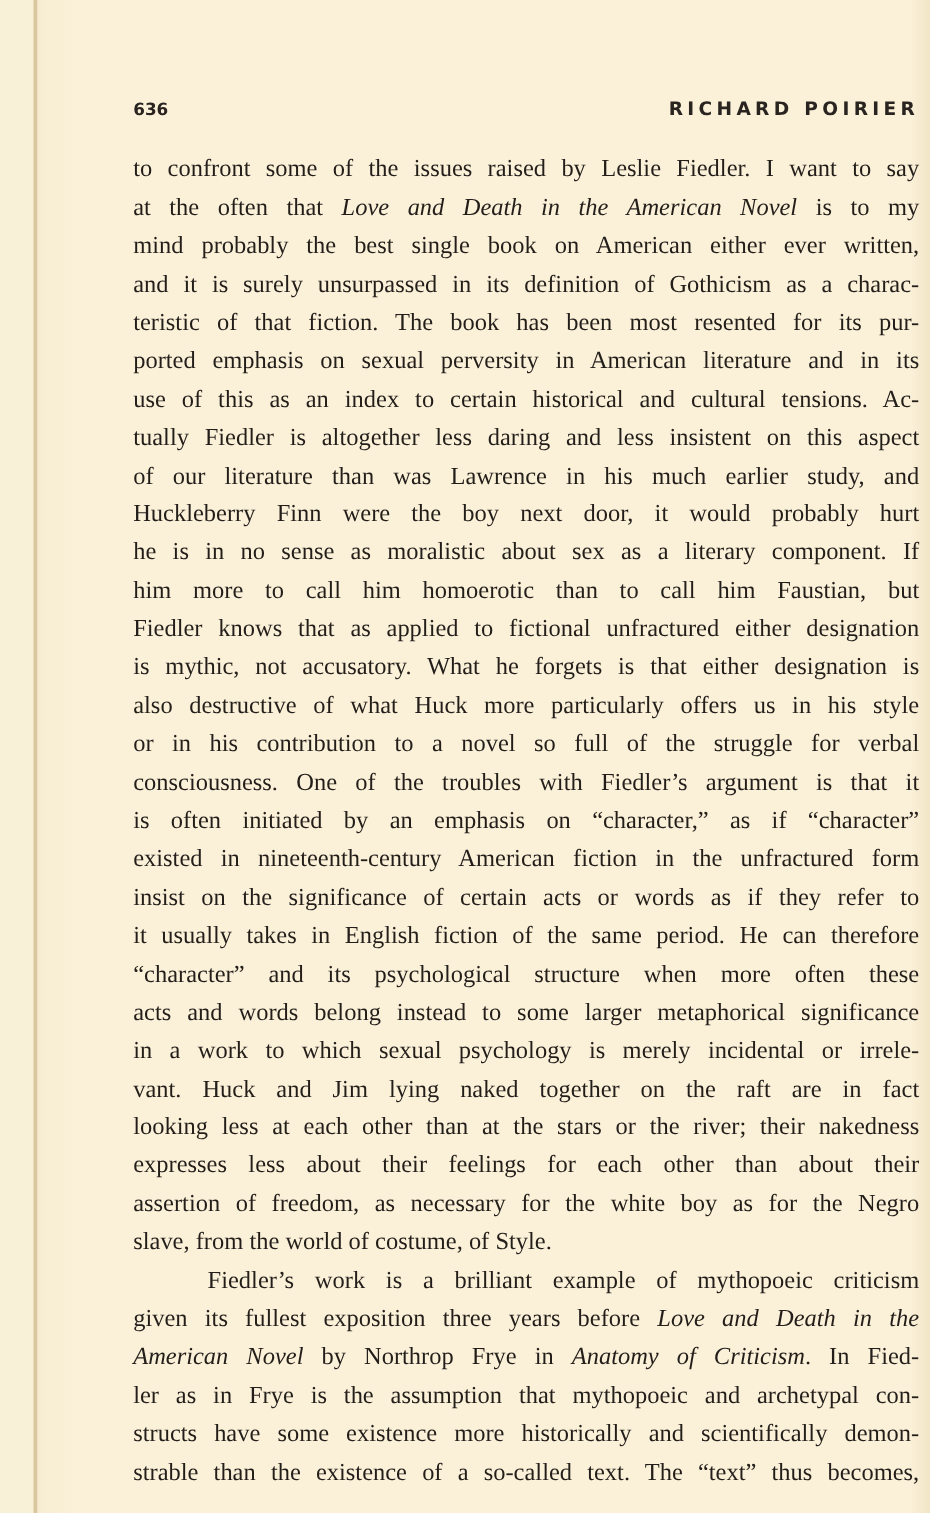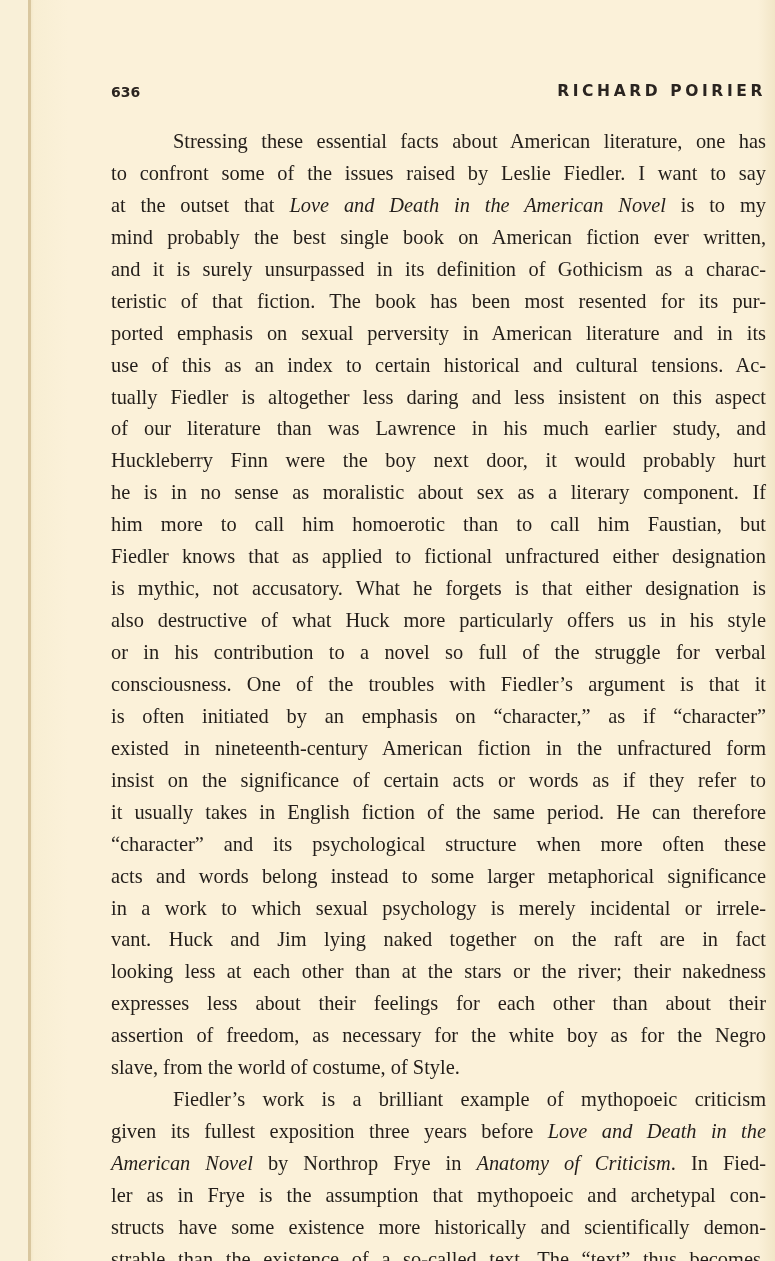--- a/index.html
+++ b/index.html
@@ -51,24 +51,23 @@
 <div class="page">
   <div class="left-edge"></div>
 
   <div class="header">
     <span class="page-number">636</span>
     <span class="running-head">RICHARD POIRIER</span>
   </div>
 
   <div class="body-text" style="left: 83px; width: 655px;">
     <div class="para">
-        <span class="line indent" style="padding-left: 62px;"><span>Stressing these essential facts about American literature, one has</span></span>
         <span class="line"><span>to confront some of the issues raised by Leslie Fiedler. I want to say</span></span>
-        <span class="line"><span>at the outset that </span><i>Love and Death in the American Novel</i><span> is to my</span></span>
-        <span class="line"><span>mind probably the best single book on American fiction ever written,</span></span>
+        <span class="line"><span>at the often that </span><i>Love and Death in the American Novel</i><span> is to my</span></span>
+        <span class="line"><span>mind probably the best single book on American either ever written,</span></span>
         <span class="line"><span>and it is surely unsurpassed in its definition of Gothicism as a charac-</span></span>
         <span class="line"><span>teristic of that fiction. The book has been most resented for its pur-</span></span>
         <span class="line"><span>ported emphasis on sexual perversity in American literature and in its</span></span>
         <span class="line"><span>use of this as an index to certain historical and cultural tensions. Ac-</span></span>
         <span class="line"><span>tually Fiedler is altogether less daring and less insistent on this aspect</span></span>
         <span class="line"><span>of our literature than was Lawrence in his much earlier study, and</span></span>
         <span class="line"><span>Huckleberry Finn were the boy next door, it would probably hurt</span></span>
         <span class="line"><span>he is in no sense as moralistic about sex as a literary component. If</span></span>
         <span class="line"><span>him more to call him homoerotic than to call him Faustian, but</span></span>
         <span class="line"><span>Fiedler knows that as applied to fictional unfractured either designation</span></span>

